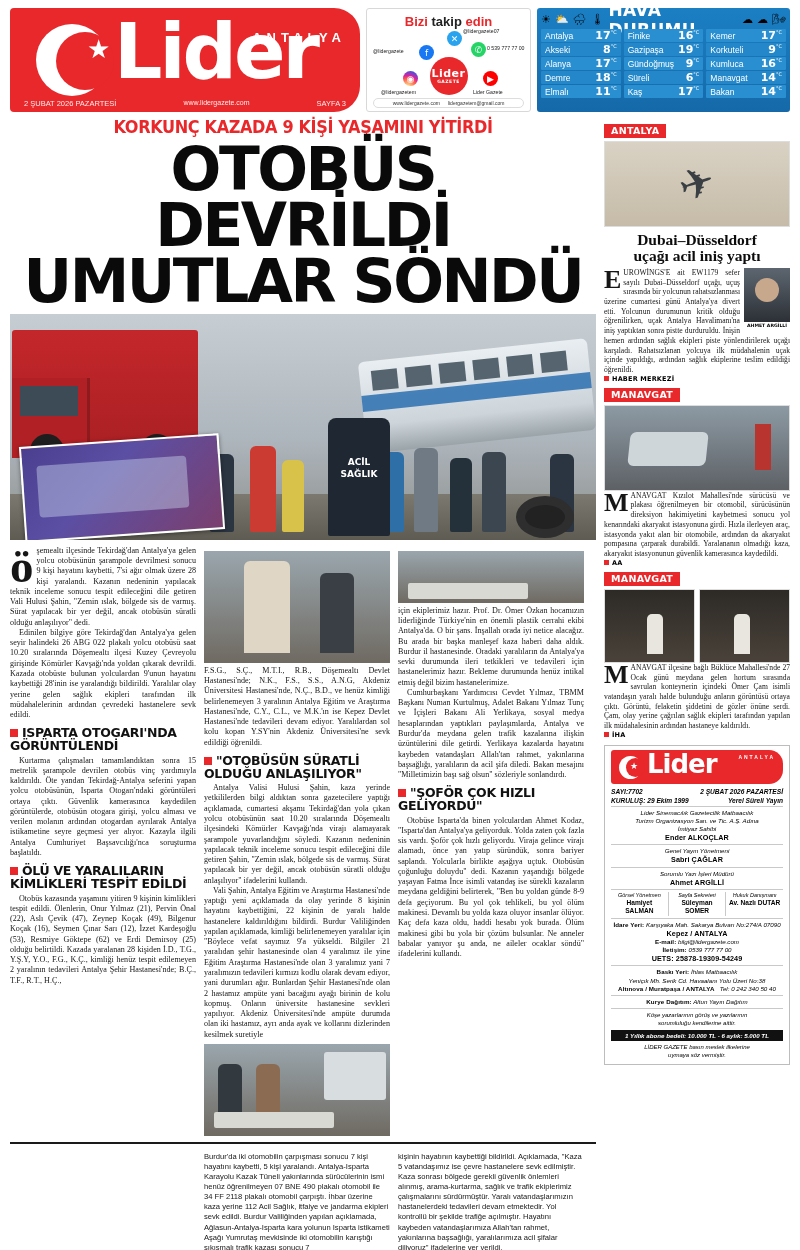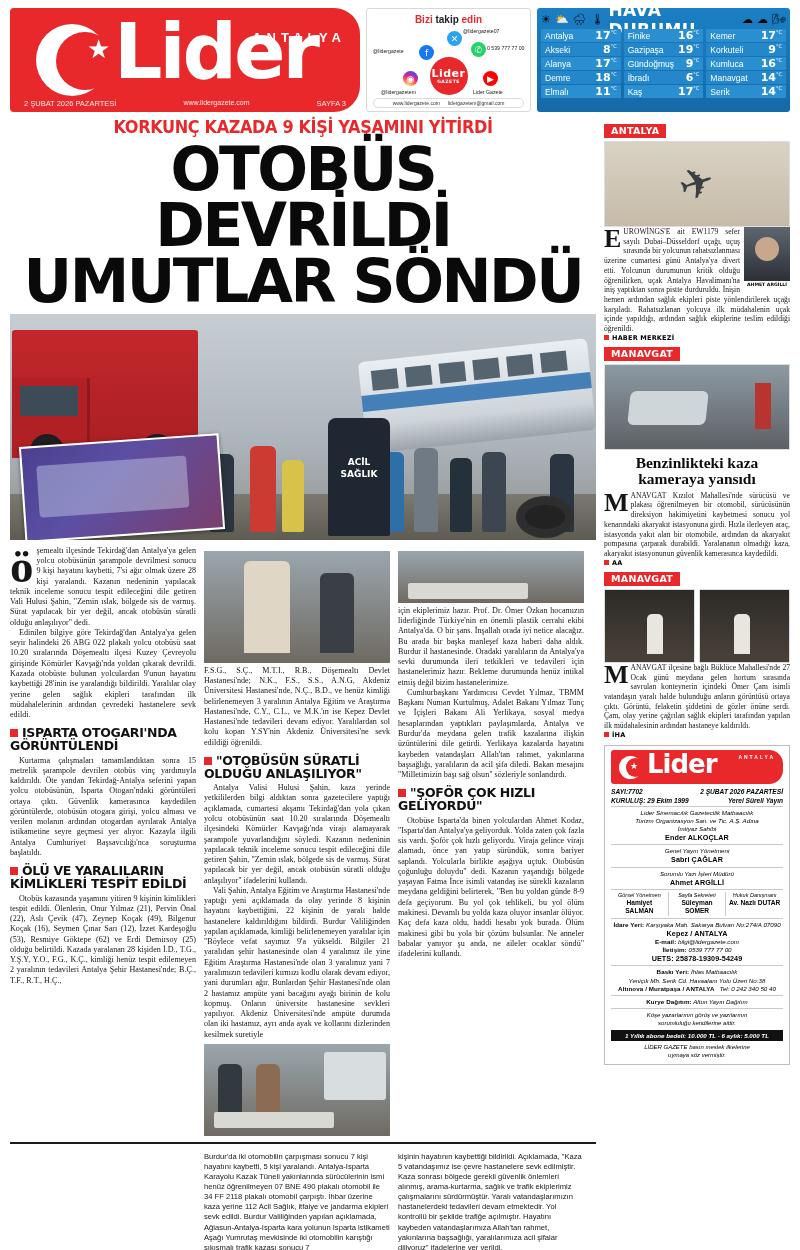--- a/index.html
+++ b/index.html
@@ -48,21 +48,21 @@
   }
   .logo-foot .mid { font-size: 7px; }
 
   
   .social-box {
     flex: 0 0 165px; border: 1px solid #d8d8d8; border-radius: 3px;
     position: relative; background: #fff;
   }
   .social-title {
     text-align: center; font-family: "Liberation Sans", sans-serif;
-    font-size: 10px; color: #e8282b; margin-top: 5px; font-weight: 600;
+    font-size: 13px; color: #e8282b; margin-top: 5px; font-weight: 600;
   }
   .social-title b { color: #222; font-weight: 700; }
   .soc-center {
     position: absolute; left: 50%; top: 48px; transform: translateX(-50%);
     width: 38px; height: 38px; border-radius: 50%; background: #e8282b;
     color: #fff; font-family: "DejaVu Sans", sans-serif; font-weight: bold;
     font-size: 12px; display: flex; flex-direction: column;
     align-items: center; justify-content: center; line-height: 1;
   }
   .soc-center span { font-size: 4.5px; letter-spacing: .5px; margin-top: 1px; }
@@ -439,21 +439,21 @@
             </div>
           <div class="wx-row">
               <span class="wx-city">Gazipaşa</span>
               <span class="wx-temp"><span>19</span><sup>°C</sup></span>
             </div>
           <div class="wx-row">
               <span class="wx-city">Gündoğmuş</span>
               <span class="wx-temp"><span>9</span><sup>°C</sup></span>
             </div>
           <div class="wx-row">
-              <span class="wx-city">İbradı</span>
+              <span class="wx-city">Süreli</span>
               <span class="wx-temp"><span>6</span><sup>°C</sup></span>
             </div>
           <div class="wx-row">
               <span class="wx-city">Kaş</span>
               <span class="wx-temp"><span>17</span><sup>°C</sup></span>
             </div>
         </div>
         <div class="wx-col">
           <div class="wx-row">
               <span class="wx-city">Kemer</span>
@@ -465,21 +465,21 @@
             </div>
           <div class="wx-row">
               <span class="wx-city">Kumluca</span>
               <span class="wx-temp"><span>16</span><sup>°C</sup></span>
             </div>
           <div class="wx-row">
               <span class="wx-city">Manavgat</span>
               <span class="wx-temp"><span>14</span><sup>°C</sup></span>
             </div>
           <div class="wx-row">
-              <span class="wx-city">Serik</span>
+              <span class="wx-city">Bakan</span>
               <span class="wx-temp"><span>14</span><sup>°C</sup></span>
             </div>
         </div>
       </div>
     </div>
   </div>
 
   <div class="content">
 
     <div class="left-col">
@@ -587,37 +587,37 @@
     </div>
 
     <div class="right-col">
 
 
       <div style="position:relative">
         <div class="city-tag">ANTALYA</div>
         <div class="side-photo">
           <div class="plane">✈</div>
         </div>
+        <div class="side-title">
+          <div>Dubai–Düsseldorf</div>
+          <div>uçağı acil iniş yaptı</div>
+        </div>
         <div class="columnist" style="position:relative;float:right;width:46px;margin:0 0 2px 4px">
           <div class="col-photo"></div>
           <div class="col-name">AHMET ARGİLLİ</div>
         </div>
         <p class="side-body first">EUROWİNGS'E ait EW1179 sefer sayılı Dubai–Düsseldorf uçağı, uçuş sırasında bir yolcunun rahatsızlanması üzerine cumartesi günü Antalya'ya divert etti. Yolcunun durumunun kritik olduğu öğrenilirken, uçak Antalya Havalimanı'na iniş yaptıktan sonra pistte durduruldu. İnişin hemen ardından sağlık ekipleri piste yönlendirilerek uçağı karşıladı. Rahatsızlanan yolcuya ilk müdahalenin uçak içinde yapıldığı, ardından sağlık ekiplerine teslim edildiği öğrenildi.</p>
         <div class="src">HABER MERKEZİ</div>
       </div>
 
       <div>
         <div class="city-tag">MANAVGAT</div>
         <div class="side-photo dark">
           <div class="sp-car"></div>
           <div class="sp-pump"></div>
-        </div>
-        <div class="side-title">
-          <div>Benzinlikteki kaza</div>
-          <div>kameraya yansıdı</div>
         </div>
         <p class="side-body first">MANAVGAT Kızılot Mahallesi'nde sürücüsü ve plakası öğrenilmeyen bir otomobil, sürücüsünün direksiyon hakimiyetini kaybetmesi sonucu yol kenarındaki akaryakıt istasyonuna girdi. Hızla ilerleyen araç, istasyonda yakıt alan bir otomobile, ardından da akaryakıt pompasına çarparak durabildi. Yaralananın olmadığı kaza, akaryakıt istasyonunun güvenlik kamerasınca kaydedildi.</p>
         <div class="src">AA</div>
       </div>
 
       <div>
         <div class="city-tag">MANAVGAT</div>
         <div style="overflow:hidden">
           <div class="side-photo night half">
             <div class="sp-person" style="left:42px"></div>

